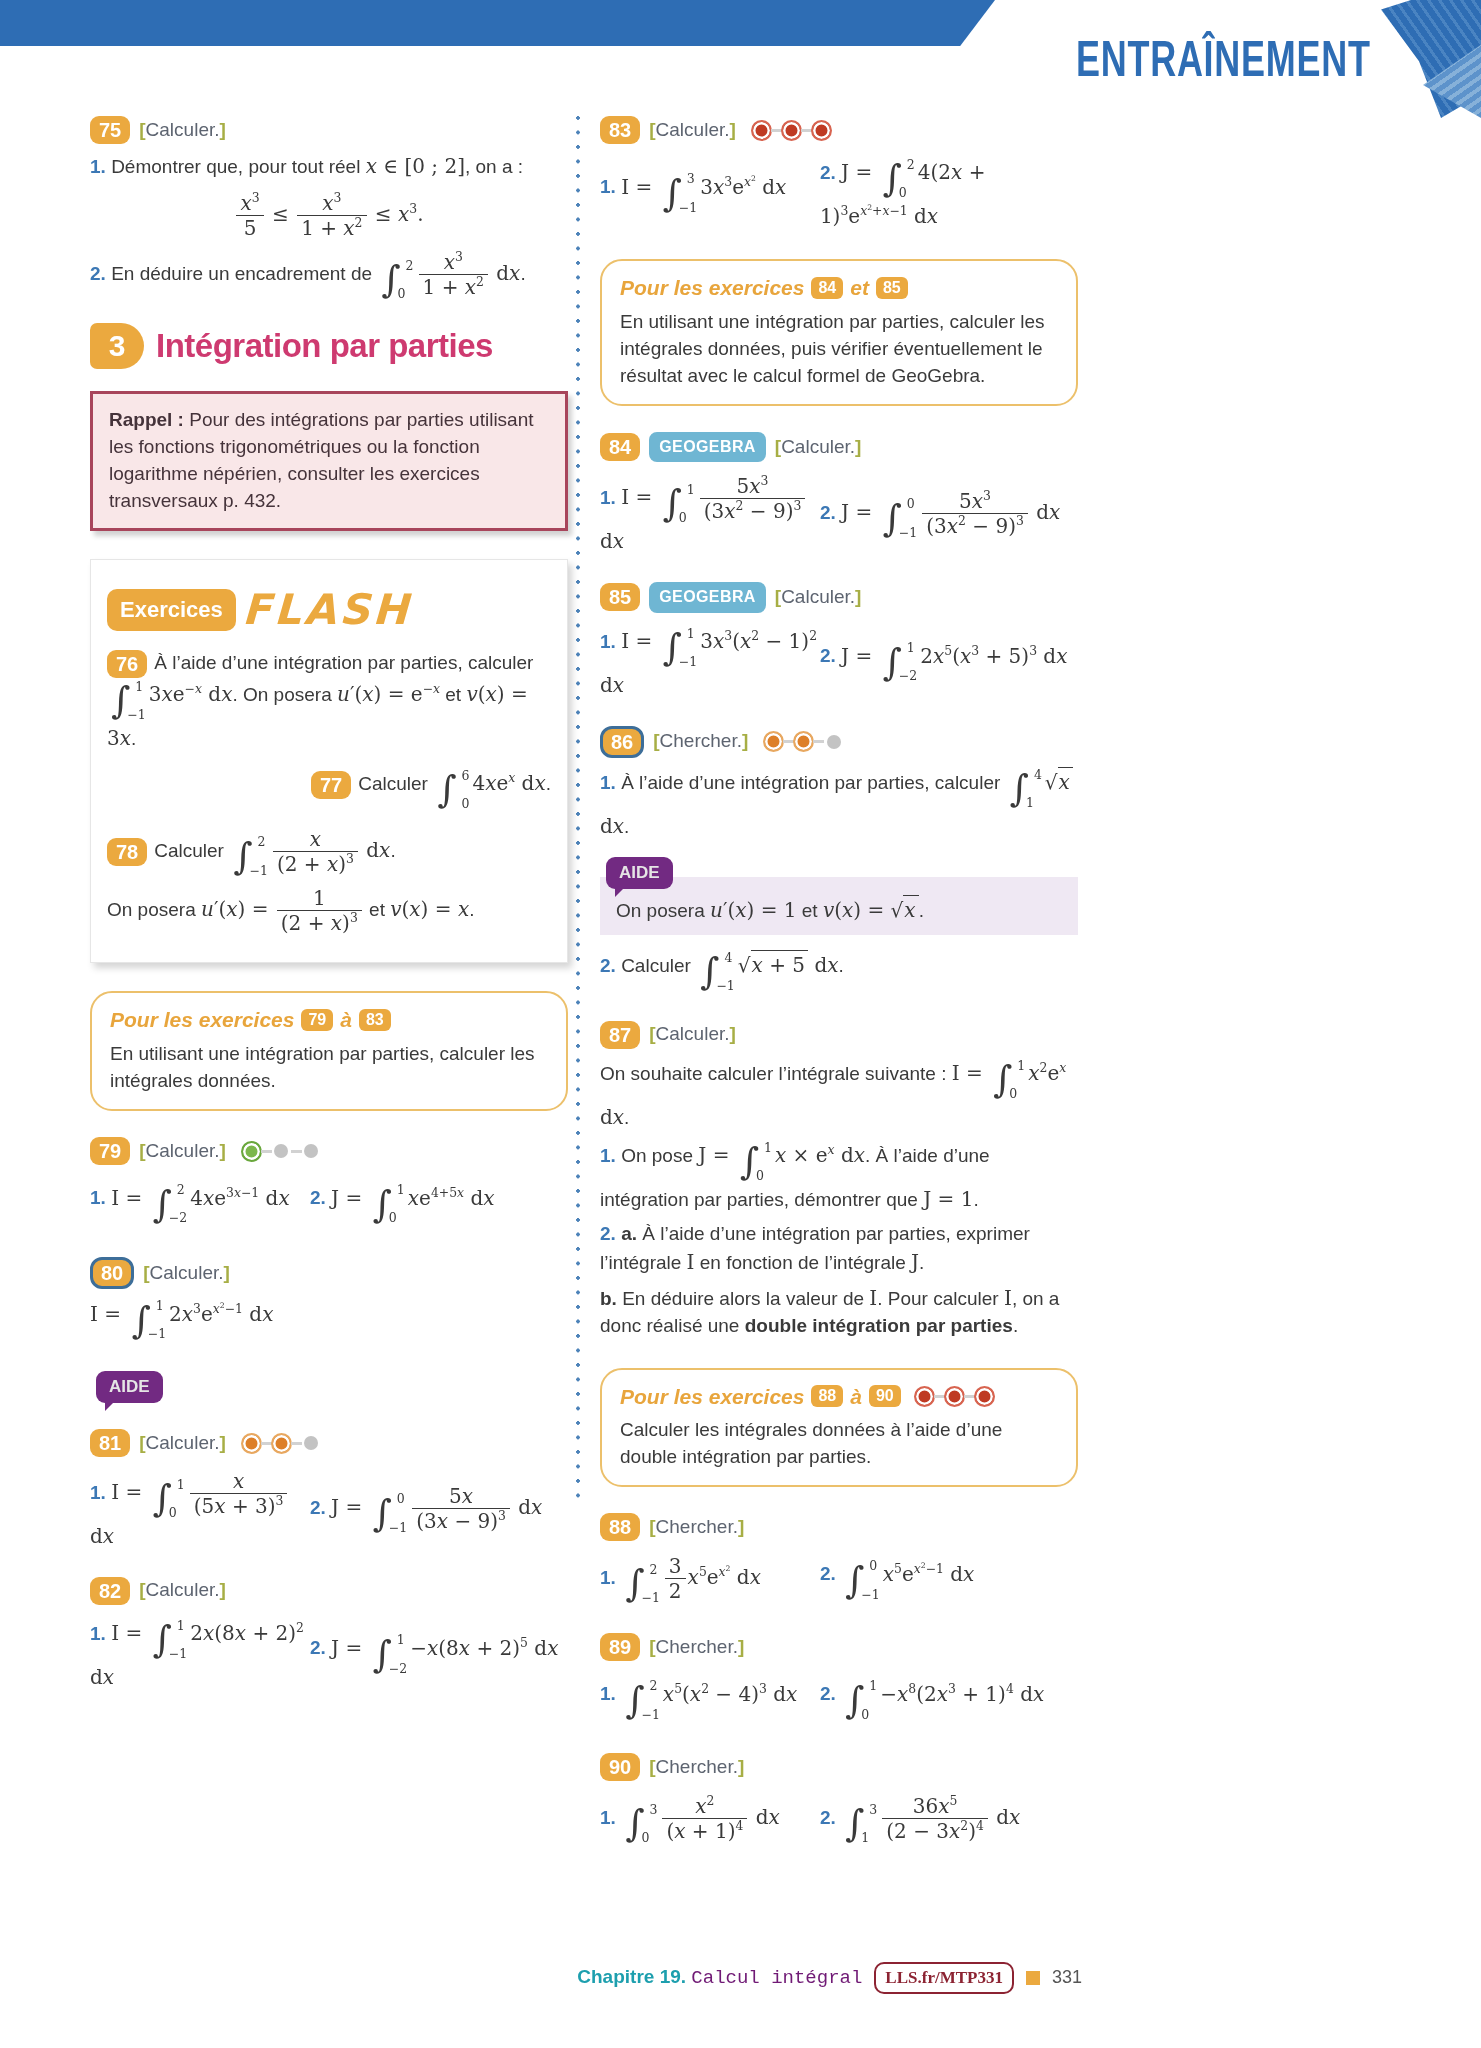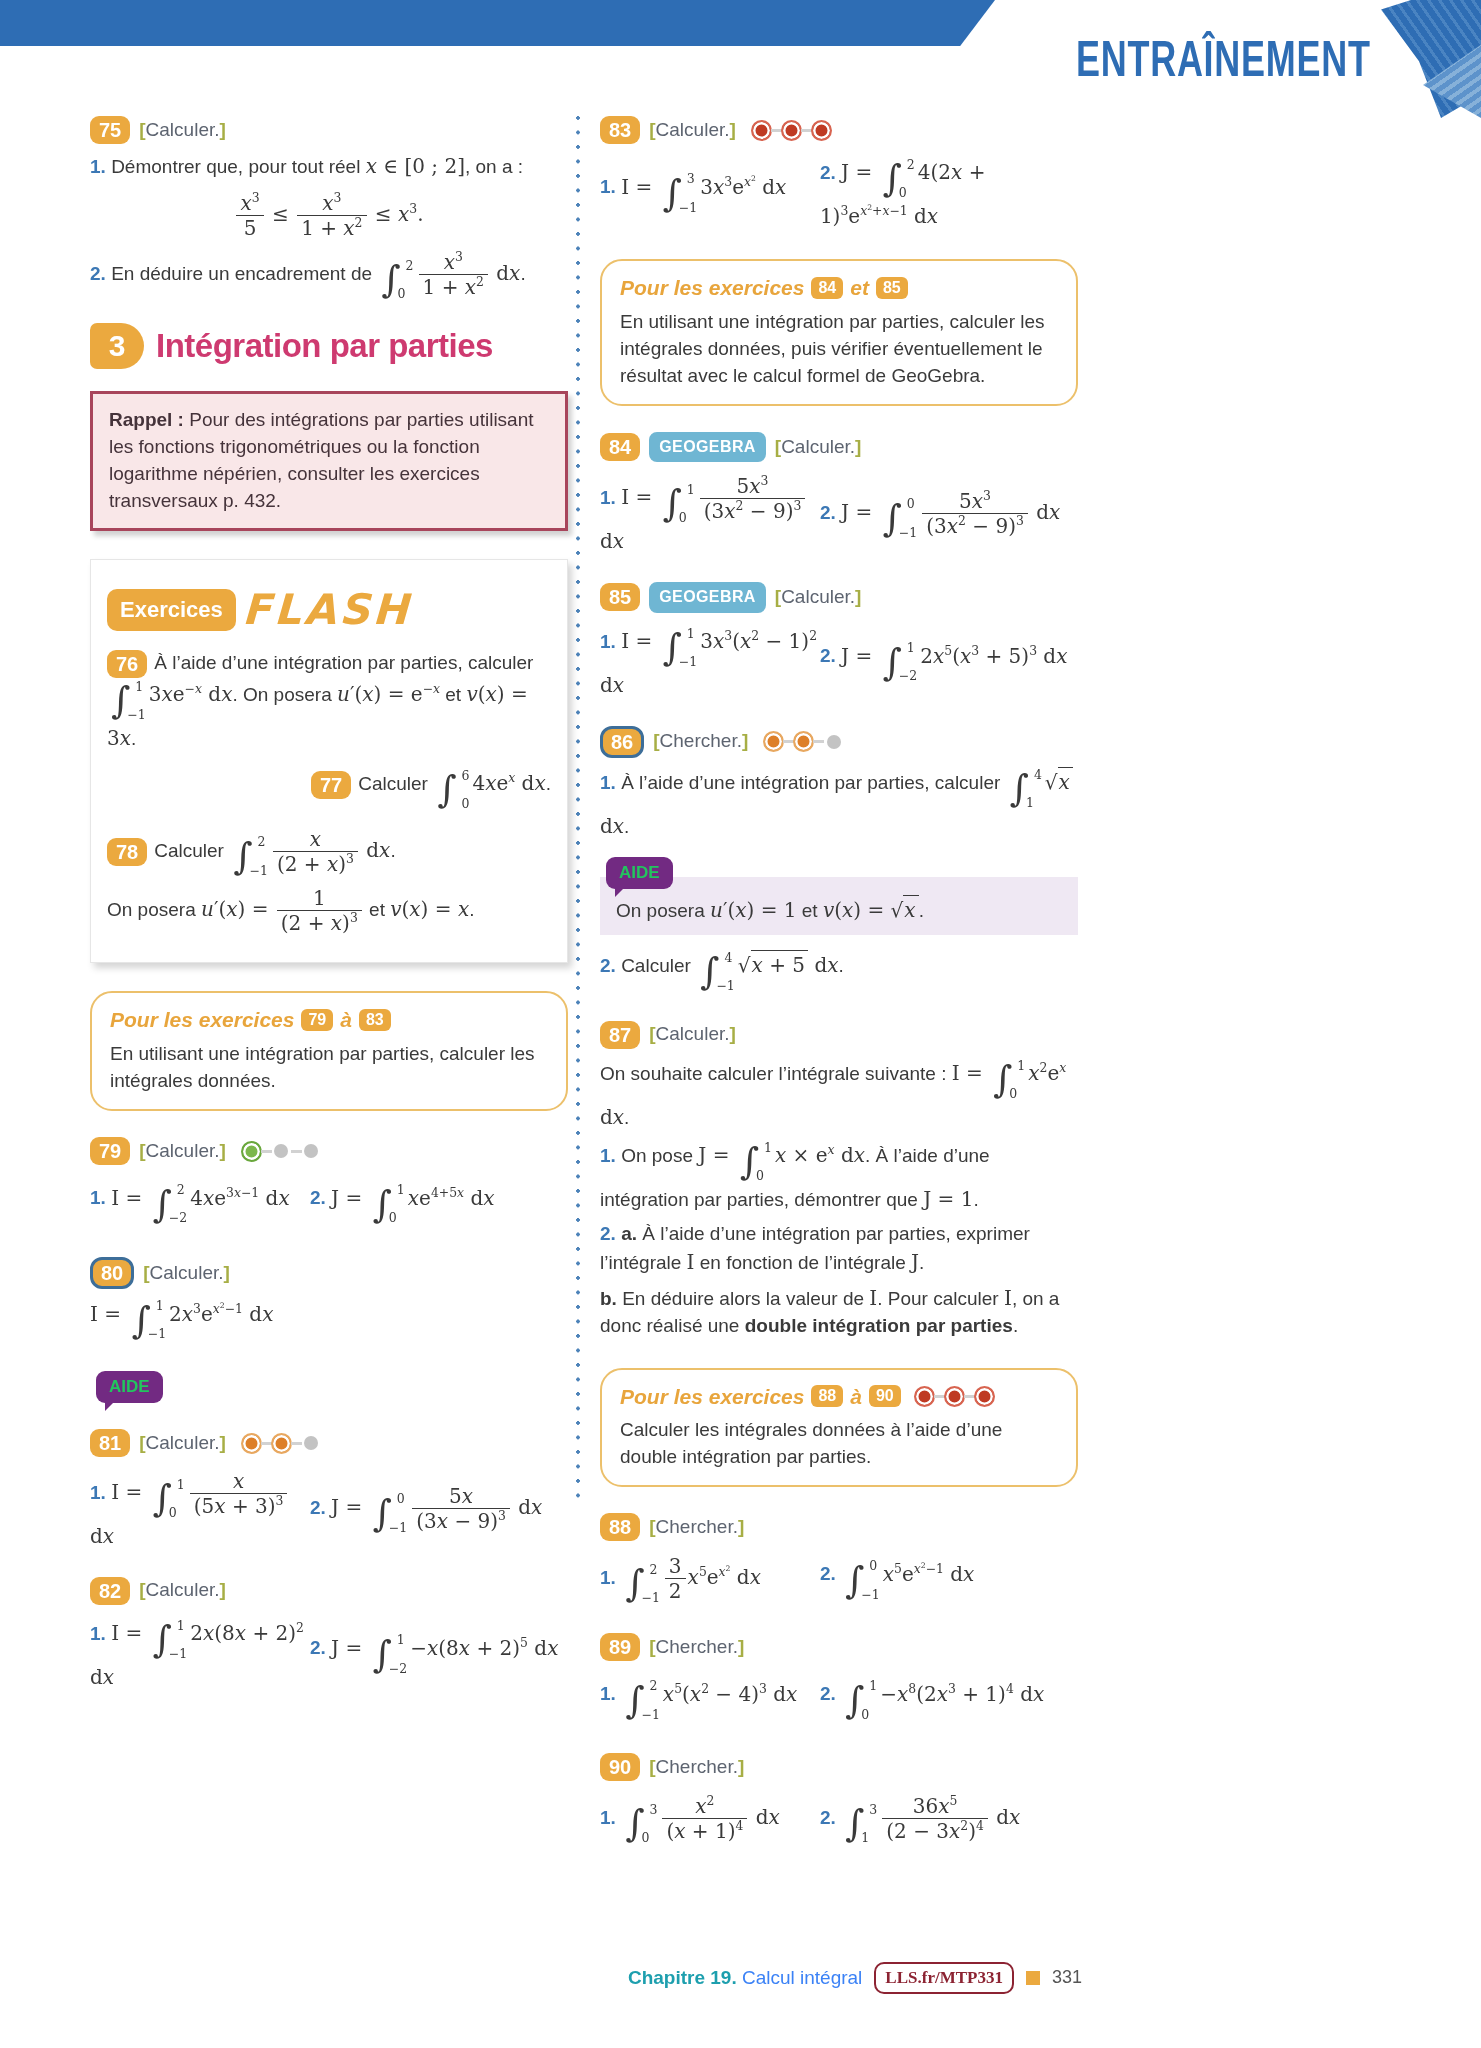--- a/index.html
+++ b/index.html
@@ -86,30 +86,30 @@
   .flashword{color:#eba93f;font-weight:bold;font-style:italic;font-size:42px;letter-spacing:3px;
         margin-left:10px;transform:skewX(-5deg);font-family:"DejaVu Sans",sans-serif;}
   .notebox{margin-top:28px;border:2px solid #ecc06b;border-radius:22px;padding:12px 18px 14px;}
   .noteboxhead{display:flex;align-items:center;gap:7px;color:#e8a53c;font-style:italic;
         font-weight:bold;font-size:21px;margin-bottom:6px;}
   .mini{display:inline-block;background:#eba93f;color:#fff;font-weight:bold;font-size:16px;
         padding:1px 7px;border-radius:6px;font-style:normal;line-height:1.25;}
 
   
   .aide{margin-top:28px;position:relative;}
-  .aideb{position:relative;z-index:2;display:inline-block;background:#722a82;color:#22c55e;
+  .aideb{position:relative;z-index:2;display:inline-block;background:#722a82;color:#e5e5e5;
         font-weight:bold;font-size:17px;padding:4px 13px;border-radius:9px;margin-left:6px;}
   .aideb::after{content:'';position:absolute;left:9px;bottom:-8px;border:5px solid transparent;
         border-top-color:#722a82;border-left-color:#722a82;}
   .aidebox{background:#efe8f3;padding:18px 16px 10px;margin-top:-12px;}
 
   
   .footer{position:absolute;top:1962px;right:399px;display:flex;align-items:center;gap:12px;white-space:nowrap;}
   .chap b{color:#1d9fae;}
-  .chap span{color:#3b82f6;}
+  .chap span{color:#701a75;font-family:Liberation Mono, monospace;}
   .llsbadge{border:2px solid #8c2332;color:#8c2332;font-weight:bold;border-radius:10px;
         padding:2px 9px;font-size:17px;font-family:Liberation Serif, serif;}
   .osq{width:14px;height:14px;background:#eba93f;display:inline-block;}
   .pnum{color:#555;font-size:18px;}
 </style>
 </head>
 <body>
 
 <div class="page">
 

